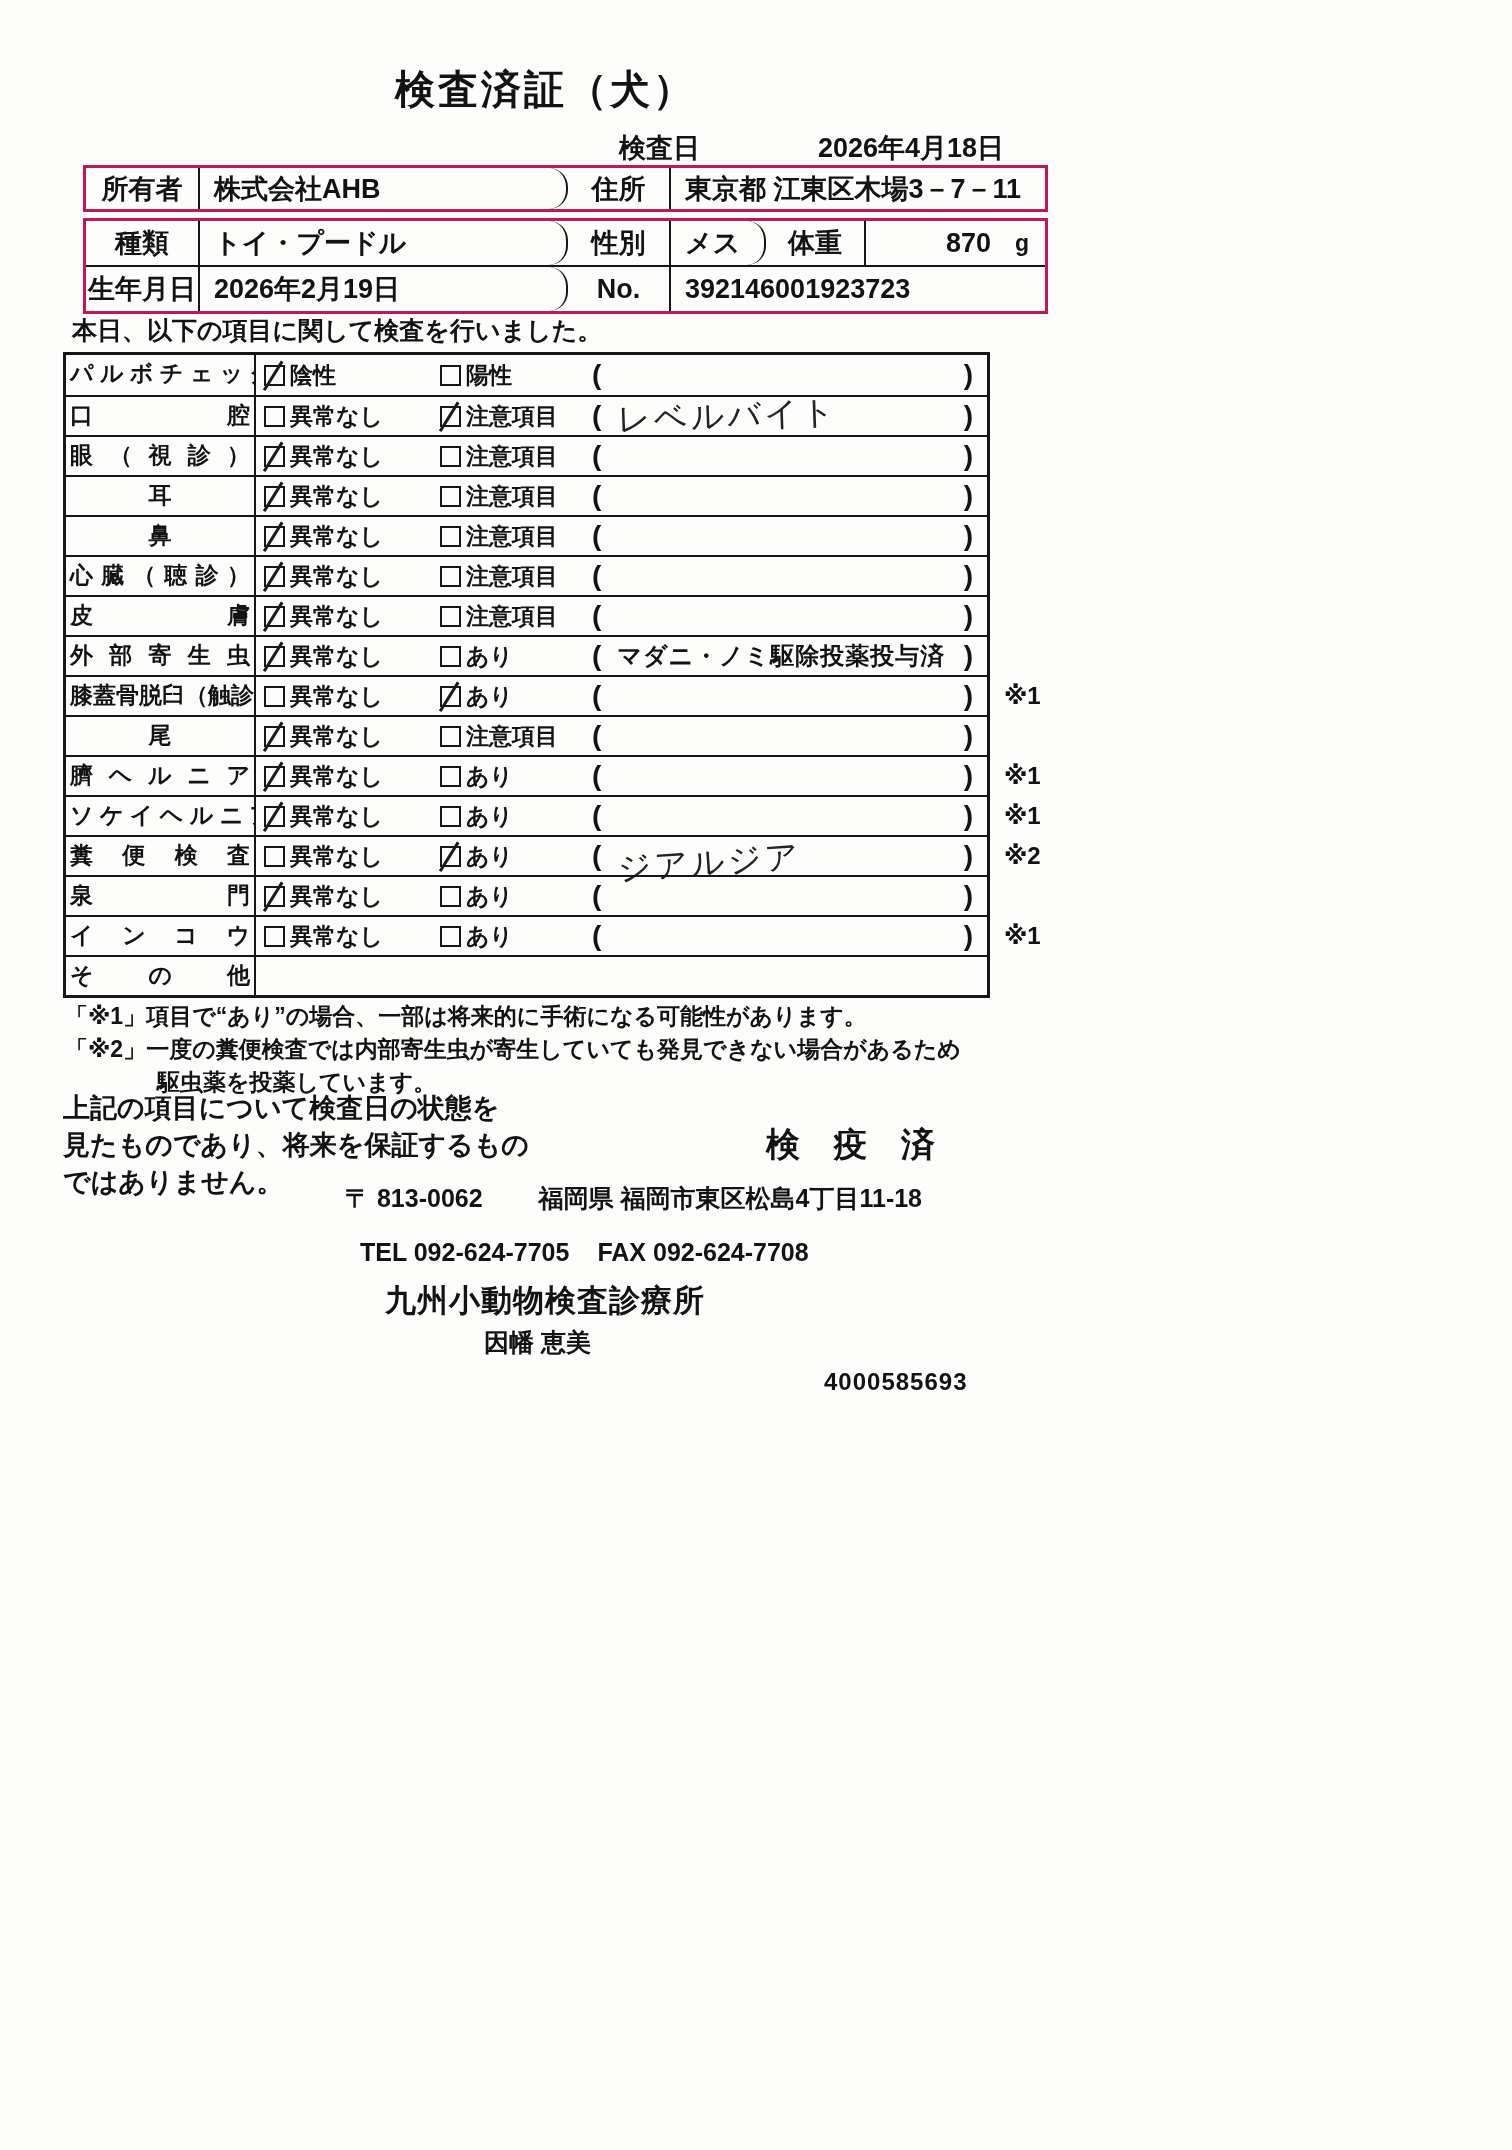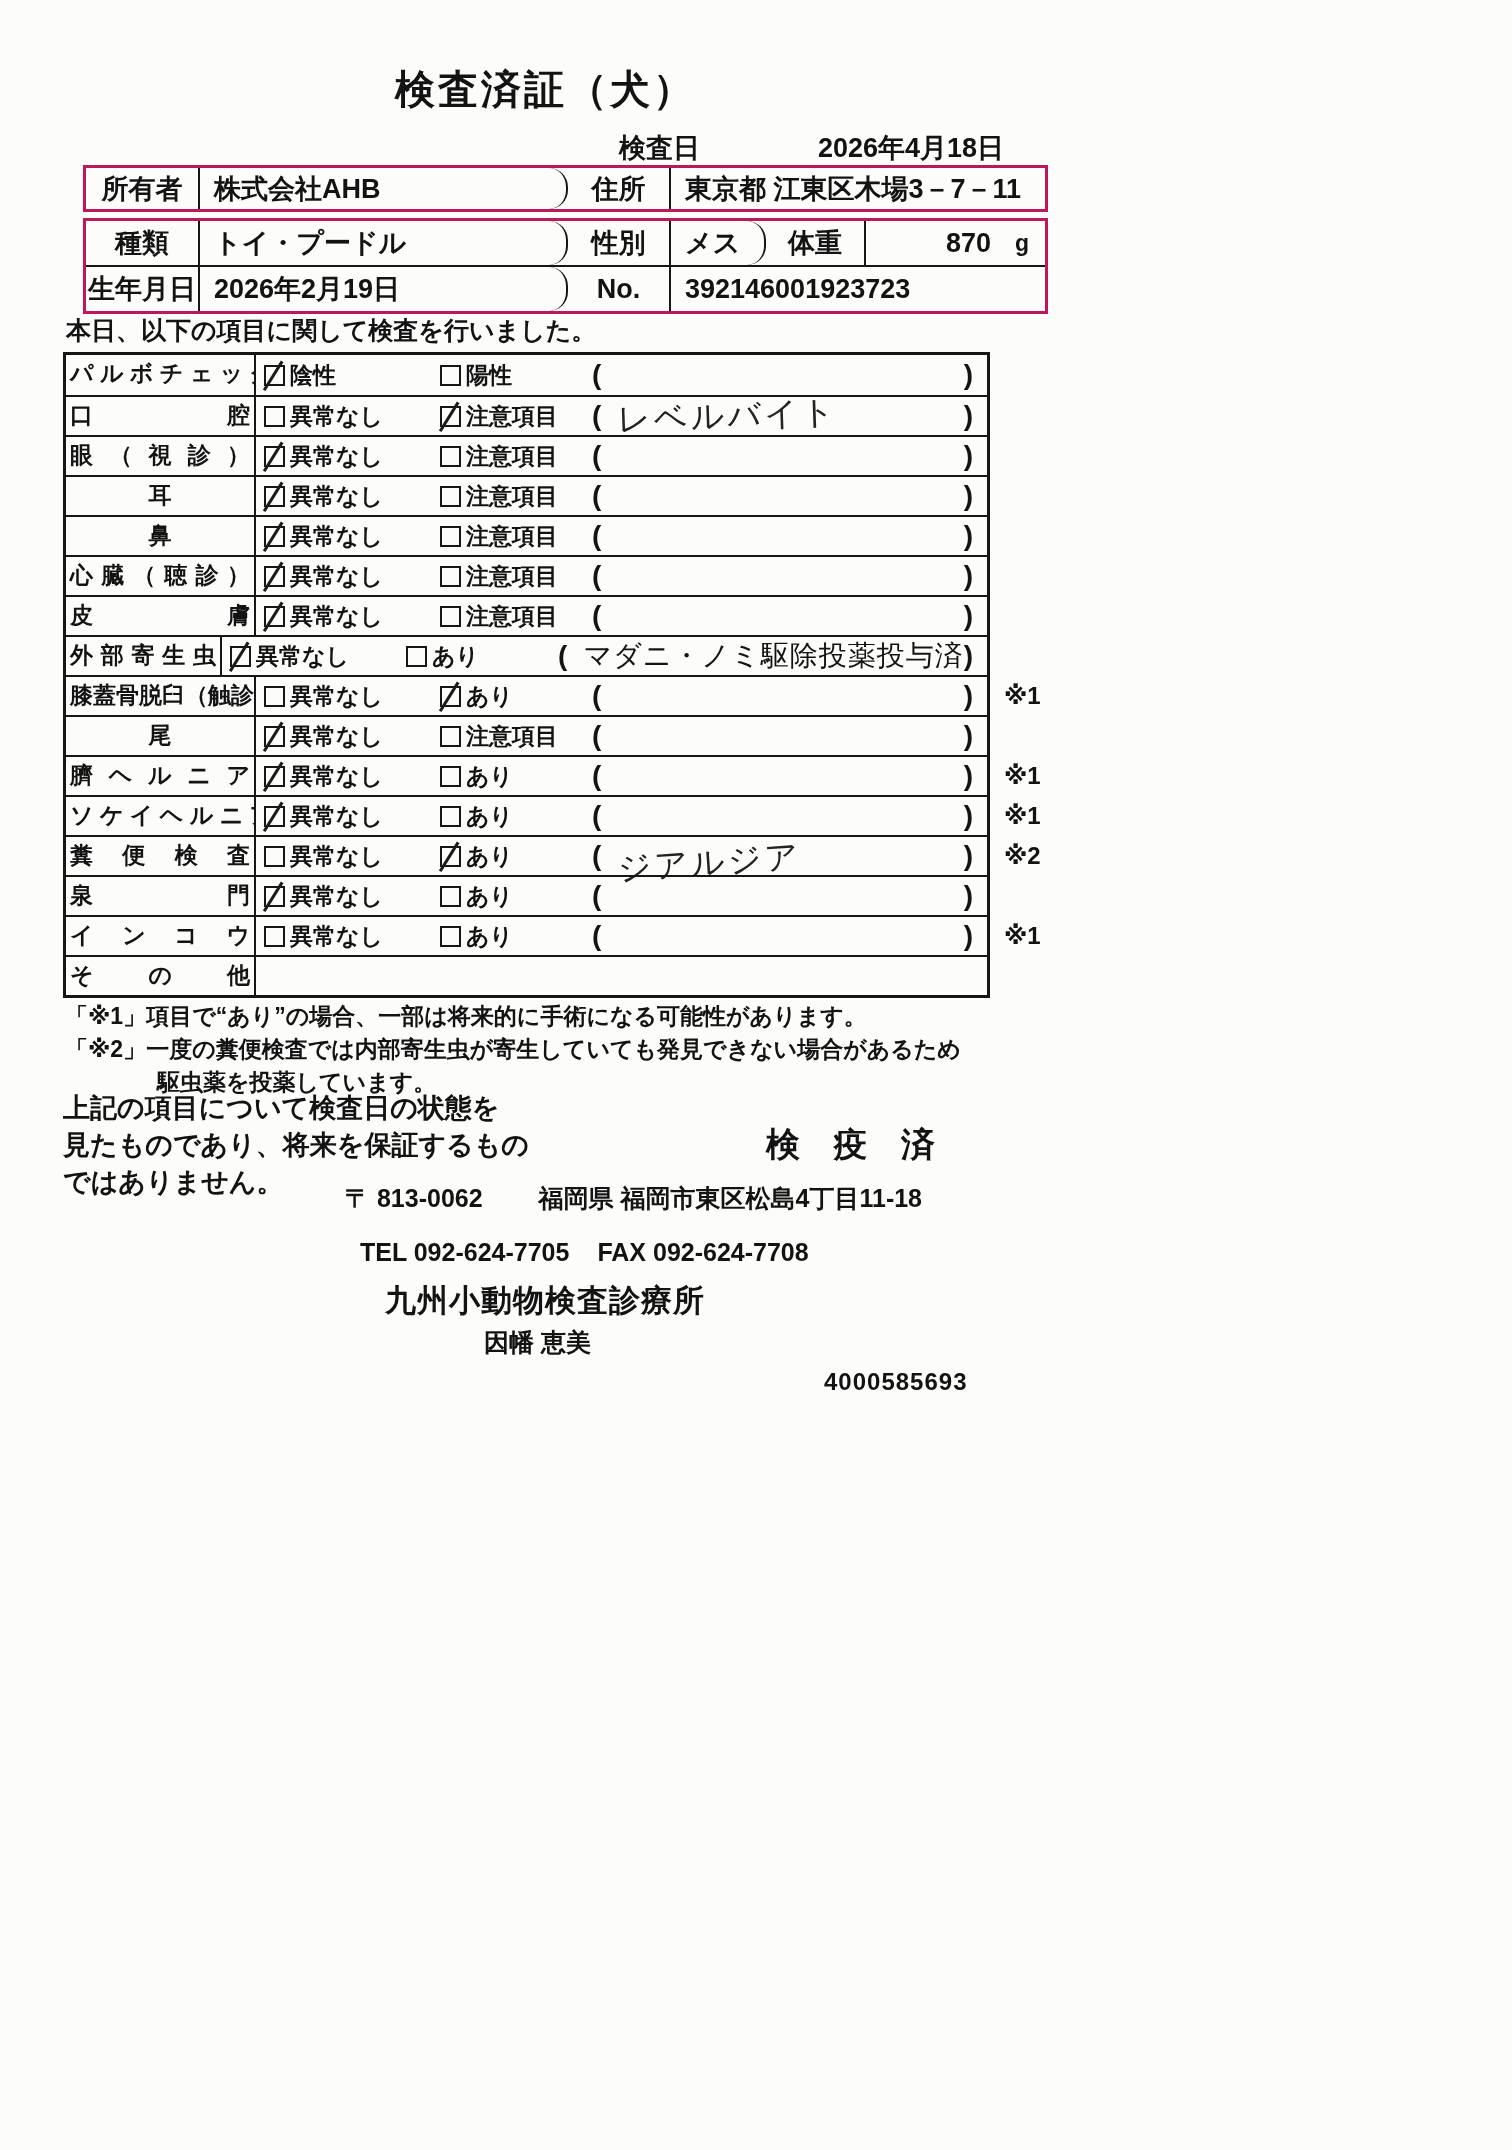--- a/index.html
+++ b/index.html
@@ -24,40 +24,40 @@
   .hcell:last-child{border-right:none;}
   .lab{justify-content:center;}
   .val{padding-left:14px;border-radius:19px;}
   .owner-table{top:165px;}
   .owner-table .hcell{height:41px;}
   .info-table{top:218px;}
   .info-table .hcell{height:44px;}
   .wcell{justify-content:flex-end;padding-right:16px;gap:24px;}
   .wunit{font-size:23px;}
   
-  .intro{position:absolute;top:314px;left:66px;font-size:25px;font-weight:600;}
+  .intro{position:absolute;top:314px;left:72px;font-size:25px;font-weight:600;}
   
   .main-table{position:absolute;top:352px;left:63px;width:927px;border:3px solid #161616;box-sizing:border-box;}
   .trow{position:relative;display:flex;height:40px;box-sizing:border-box;}
   .trow + .trow{border-top:2.5px solid #161616;}
   .tname{width:190px;box-sizing:border-box;border-right:2.5px solid #161616;
     font-size:23px;font-weight:600;display:block;line-height:37px;
     padding:0 4px;text-align:justify;text-align-last:justify;white-space:nowrap;overflow:hidden;}
   .tname.single{text-align:center;text-align-last:center;}
   .tright{flex:1;display:flex;align-items:center;box-sizing:border-box;padding-left:8px;}
   .opt{display:flex;align-items:center;font-size:23px;font-weight:600;}
   .opt1{width:176px;}
   .opt2{width:152px;}
   .cb{position:relative;width:17px;height:17px;border:2.4px solid #161616;margin-right:5px;flex:0 0 auto;}
   .cb.checked::after{content:"";position:absolute;left:-5px;bottom:-5px;width:34px;
     border-top:3px solid #1a1a1a;transform:rotate(-58deg);transform-origin:4px 0;}
   .paren{font-size:28px;font-weight:600;}
   .pclose{margin-left:auto;margin-right:14px;}
   .pcontent{flex:0 1 auto;padding-left:16px;white-space:nowrap;}
-  .pbold{font-size:28px;font-weight:400;letter-spacing:1px;}
+  .pbold{font-size:24px;font-weight:700;letter-spacing:1px;}
   .hw{font-size:33px;font-weight:400;letter-spacing:3px;transform:rotate(-2deg);color:#222;}
   .hw.dip{transform:rotate(-4deg) translateY(7px);}
   .note{position:absolute;left:938px;top:5px;font-size:24px;font-weight:700;white-space:nowrap;}
   
   .footnotes{position:absolute;top:1000px;left:65px;width:1120px;font-size:23px;font-weight:600;line-height:33px;}
   .fn-indent{margin-left:92px;}
   .disclaimer{position:absolute;top:1090px;left:63px;font-size:27px;font-weight:700;line-height:37px;}
   .stamp{position:absolute;top:1122px;left:766px;font-size:34px;font-weight:600;letter-spacing:12px;}
   .postal-line{position:absolute;top:1182px;left:345px;font-size:25px;font-weight:600;display:flex;gap:56px;}
   .tel-line{position:absolute;top:1238px;left:360px;font-size:25px;font-weight:600;display:flex;gap:28px;}

